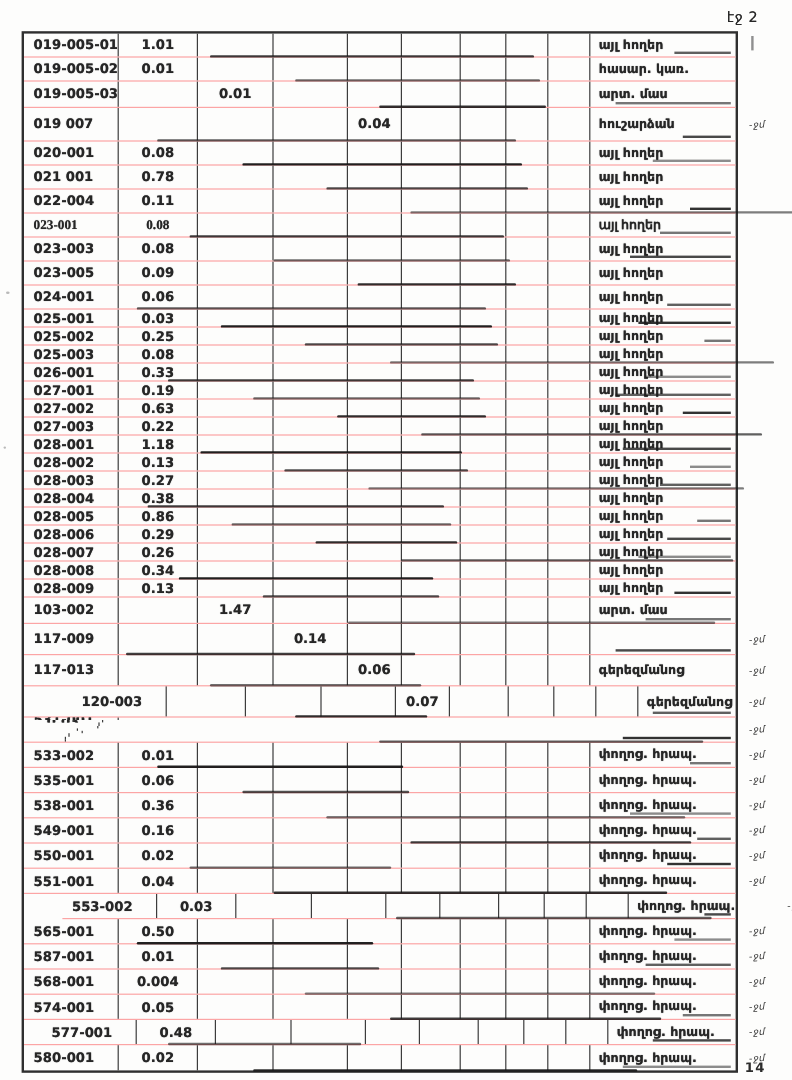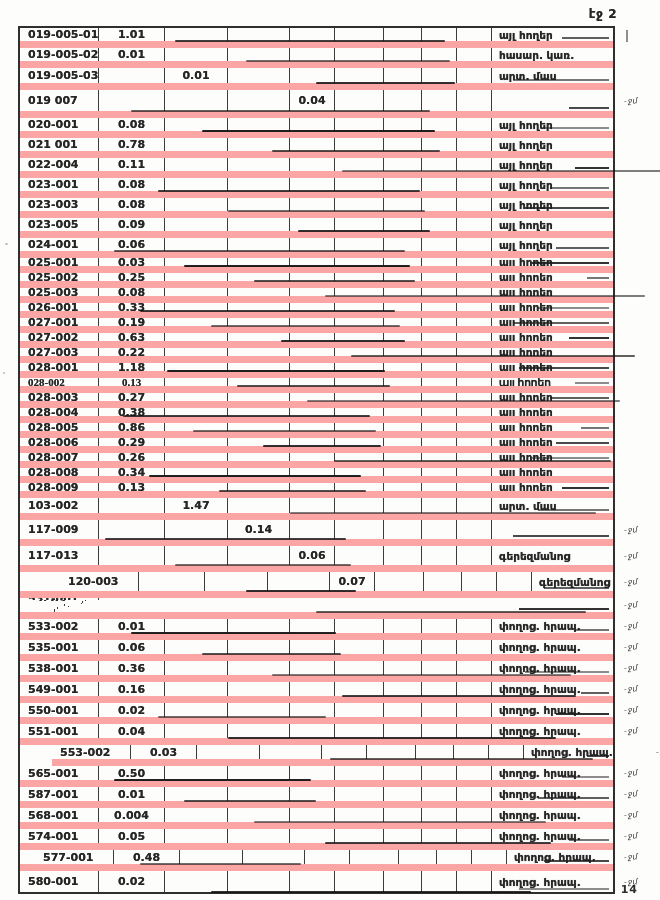--- a/index.html
+++ b/index.html
@@ -1,25 +1,25 @@
 <!DOCTYPE html>
 <html><head>
 <meta charset="utf-8">
 <style>
   html,body{margin:0;padding:0;}
   body{background:#e8e8e8;font-family:"DejaVu Sans",sans-serif;}
   .page{position:relative;width:660px;height:900px;background:#fdfdfc;overflow:hidden;
         color:#262626;}
   
   .page *{box-sizing:border-box;}
-  .header{position:absolute;top:7px;right:43px;font-size:12px;font-weight:700;
+  .header{position:absolute;top:7px;right:28px;font-size:12px;font-weight:400;
           letter-spacing:.5px;text-shadow:0 0 .5px rgba(30,30,30,.7);}
   .tbl{position:absolute;left:18px;top:26px;width:597px;
        border:2px solid #2f2f2f;border-right-width:2px;background:#fdfdfc;}
-  .trow{position:relative;display:flex;border-bottom:7px solid #fca5a5;}
+  .trow{position:relative;display:flex;border-bottom:1px solid #fca5a5;}
   .trow:last-child{border-bottom:none;}
   .cell{border-right:1px solid #3c3c3c;height:100%;overflow:hidden;white-space:nowrap;
         display:flex;align-items:center;}
   .c0{width:79px;}.c1{width:66px;}.c2{width:63px;}.c3{width:62px;}.c4{width:45px;}
   .c5{width:49px;}.c6{width:38px;}.c7{width:35px;}.c8{width:35px;}
   .c9{flex:1;border-right:none;}
   .code{padding-left:8px;font-size:11px;font-weight:700;
         text-shadow:0 0 .6px rgba(30,30,30,.8);}
   .val{justify-content:center;font-size:11px;font-weight:700;
        text-shadow:0 0 .6px rgba(30,30,30,.8);}
@@ -86,20 +86,21 @@
         <div class="trow" style="height: 28px;">
           <div class="cell c0 code">019 007</div>
           <div class="cell c1 val"></div>
           <div class="cell c2 val"></div>
           <div class="cell c3 val"></div>
           <div class="cell c4 val">0.04</div>
           <div class="cell c5"></div>
           <div class="cell c6"></div>
           <div class="cell c7"></div>
           <div class="cell c8"></div>
+          <div class="cell c9 lbl">հուշարձան</div>
           <div class="strike" style="left: 111.379px; width: 298.71px; opacity: 0.68;"></div>
           <div class="lbl-line" style="right: 4px; width: 40.4615px; opacity: 0.8;"></div>
           <span class="note">ջմ</span>
         </div>
         <div class="trow" style="height: 20px;">
           <div class="cell c0 code">020-001</div>
           <div class="cell c1 val">0.08</div>
           <div class="cell c2 val"></div>
           <div class="cell c3 val"></div>
           <div class="cell c4 val"></div>
@@ -131,21 +132,21 @@
           <div class="cell c3 val"></div>
           <div class="cell c4 val"></div>
           <div class="cell c5"></div>
           <div class="cell c6"></div>
           <div class="cell c7"></div>
           <div class="cell c8"></div>
           <div class="cell c9 lbl">այլ հողեր</div>
           <div class="strike" style="left: 322.414px; width: 327.742px; opacity: 0.55;"></div>
           <div class="lbl-line" style="right: 4px; width: 34.3077px; opacity: 0.9;"></div>
         </div>
-        <div class="trow" style="height: 20px;">
+        <div class="trow" style="height: 20px; font-family: Liberation Serif, serif;">
           <div class="cell c0 code">023-001</div>
           <div class="cell c1 val">0.08</div>
           <div class="cell c2 val"></div>
           <div class="cell c3 val"></div>
           <div class="cell c4 val"></div>
           <div class="cell c5"></div>
           <div class="cell c6"></div>
           <div class="cell c7"></div>
           <div class="cell c8"></div>
           <div class="cell c9 lbl">այլ հողեր</div>
@@ -296,21 +297,21 @@
           <div class="cell c3 val"></div>
           <div class="cell c4 val"></div>
           <div class="cell c5"></div>
           <div class="cell c6"></div>
           <div class="cell c7"></div>
           <div class="cell c8"></div>
           <div class="cell c9 lbl">այլ հողեր</div>
           <div class="strike" style="left: 146.552px; width: 218.871px; opacity: 0.94;"></div>
           <div class="lbl-line" style="right: 4px; width: 89.6923px; opacity: 0.8;"></div>
         </div>
-        <div class="trow" style="height: 15px; font-family: Liberation Serif, serif;">
+        <div class="trow" style="height: 15px;">
           <div class="cell c0 code">028-002</div>
           <div class="cell c1 val">0.13</div>
           <div class="cell c2 val"></div>
           <div class="cell c3 val"></div>
           <div class="cell c4 val"></div>
           <div class="cell c5"></div>
           <div class="cell c6"></div>
           <div class="cell c7"></div>
           <div class="cell c8"></div>
           <div class="cell c9 lbl">այլ հողեր</div>

